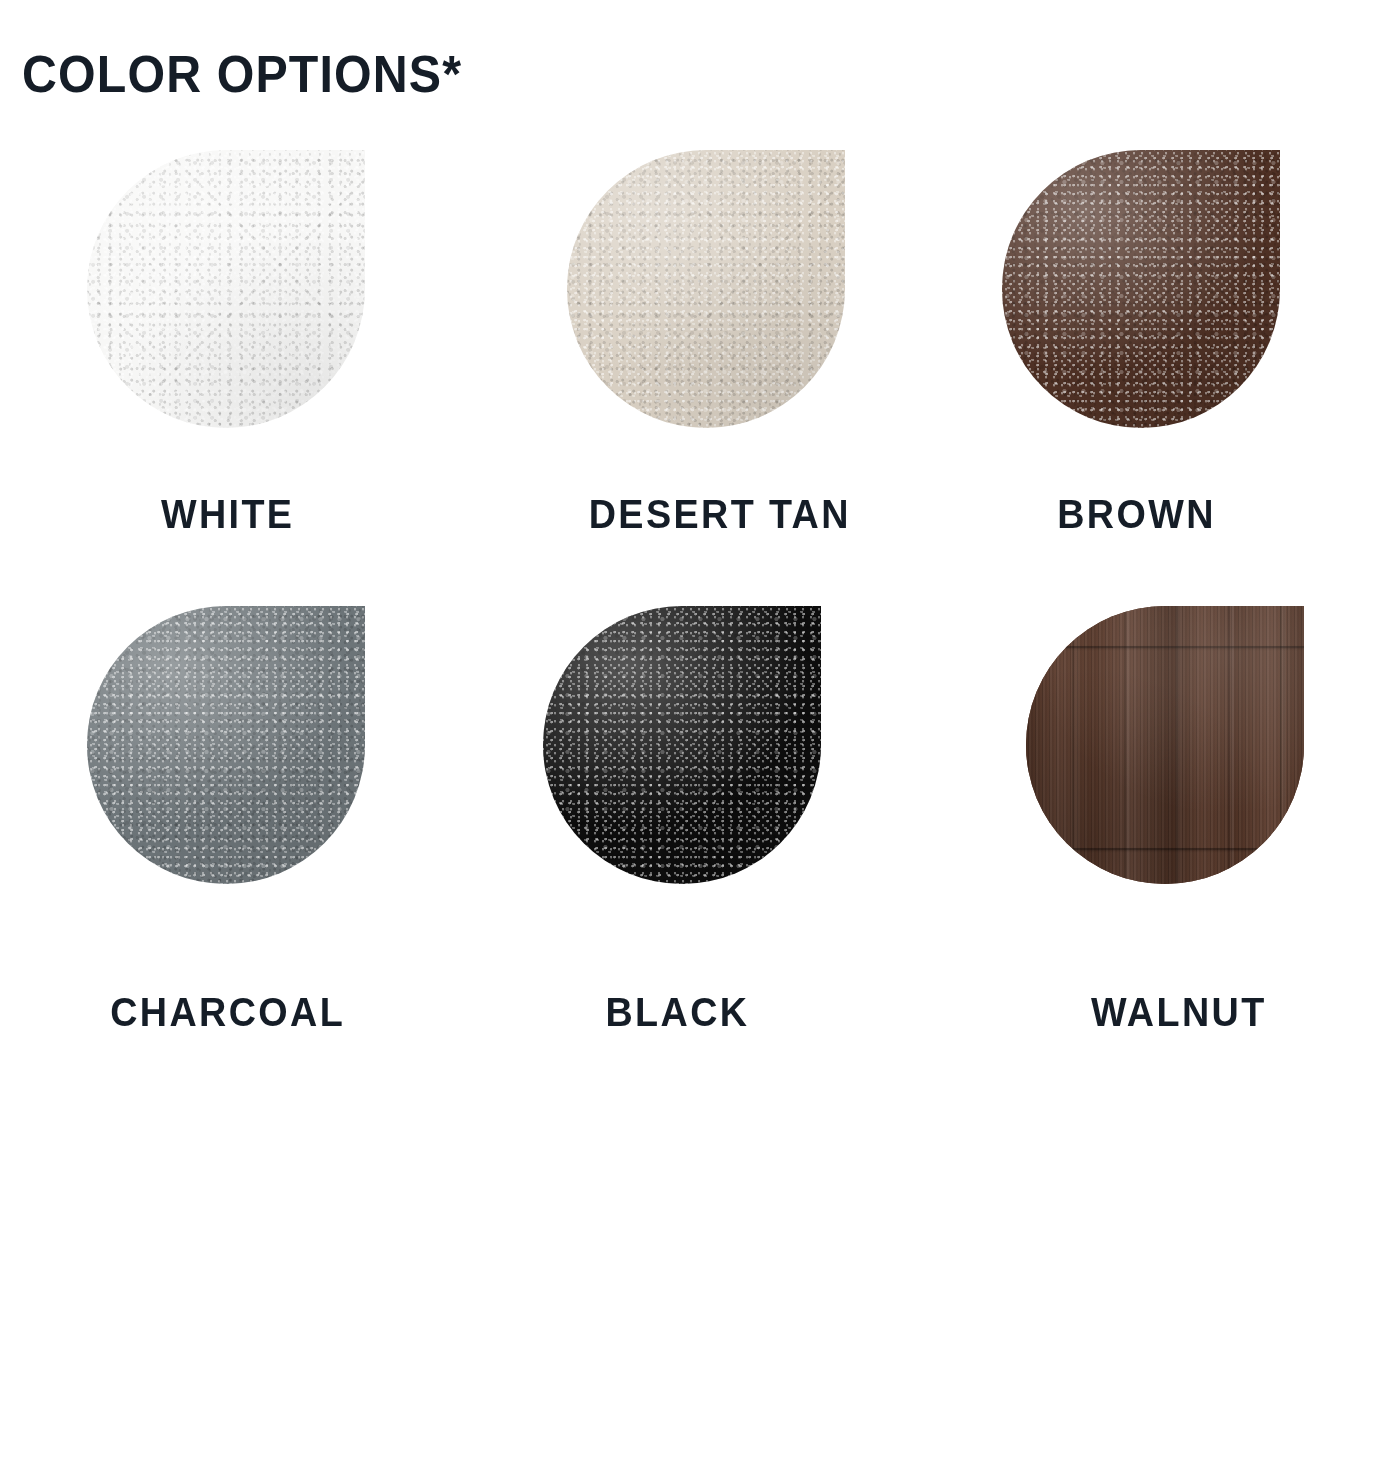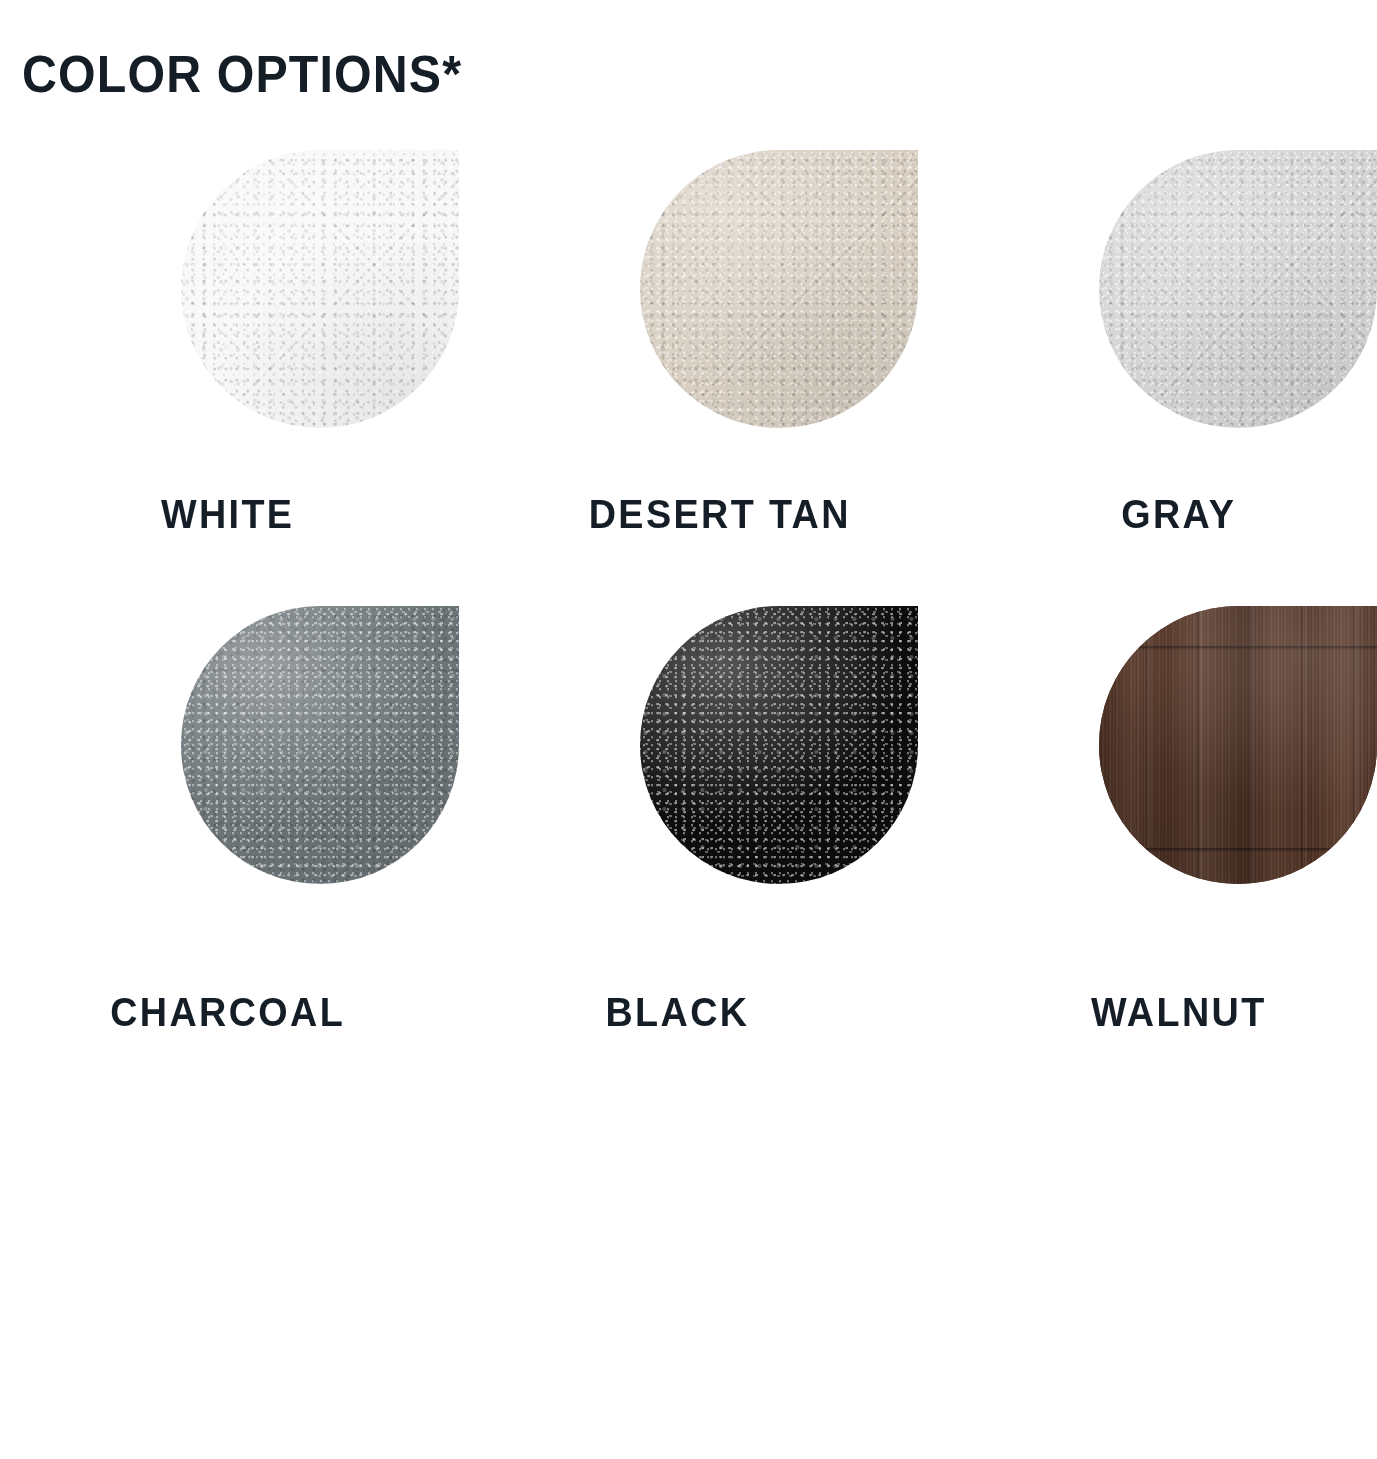--- a/index.html
+++ b/index.html
@@ -41,21 +41,21 @@
     width: 1377px;
     display: grid;
     grid-template-columns: repeat(3, 1fr);
     grid-auto-rows: 460px;
   }
 
   .swatch-cell {
     position: relative;
     display: flex;
     flex-direction: column;
-    align-items: flex-end;
+    align-items: center;
   }
 
   
   .swatch-cell.col-0 .swatch-shape  { margin-left: -8px; }
   .swatch-cell.col-1 .swatch-shape  { margin-left: -14px; }
   .swatch-cell.col-2 .swatch-shape  { margin-left: 34px; }
 
   .swatch-shape {
     width: 278px;
     height: 278px;
@@ -199,27 +199,27 @@
 
 
   <div class="swatch-cell col-2 row-0">
     <div class="swatch-shape textured" style="background-color: rgb(217, 208, 195);">
       <span class="shade"></span>
     </div>
     <div class="swatch-label">DESERT TAN</div>
   </div>
 
 
-
-  <div class="swatch-cell col-2 row-1">
-    <div class="swatch-shape textured" style="background-color: rgb(212, 214, 212);">
-      <span class="shade"></span>
-    </div>
-    <div class="swatch-label">GRAY</div>
-  </div>
+  <div class="swatch-cell col-1 row-1">
+    <div class="swatch-shape textured" style="background-color: rgb(78, 48, 36);">
+      <span class="shade"></span>
+    </div>
+    <div class="swatch-label">BROWN</div>
+  </div>
+
 
   <div class="swatch-cell col-0 row-2">
     <div class="swatch-shape textured" style="background-color: rgb(108, 116, 120);">
       <span class="shade"></span>
     </div>
     <div class="swatch-label">CHARCOAL</div>
   </div>
 
   <div class="swatch-cell col-1 row-2">
     <div class="swatch-shape textured" style="background-color: rgb(13, 13, 13);">

